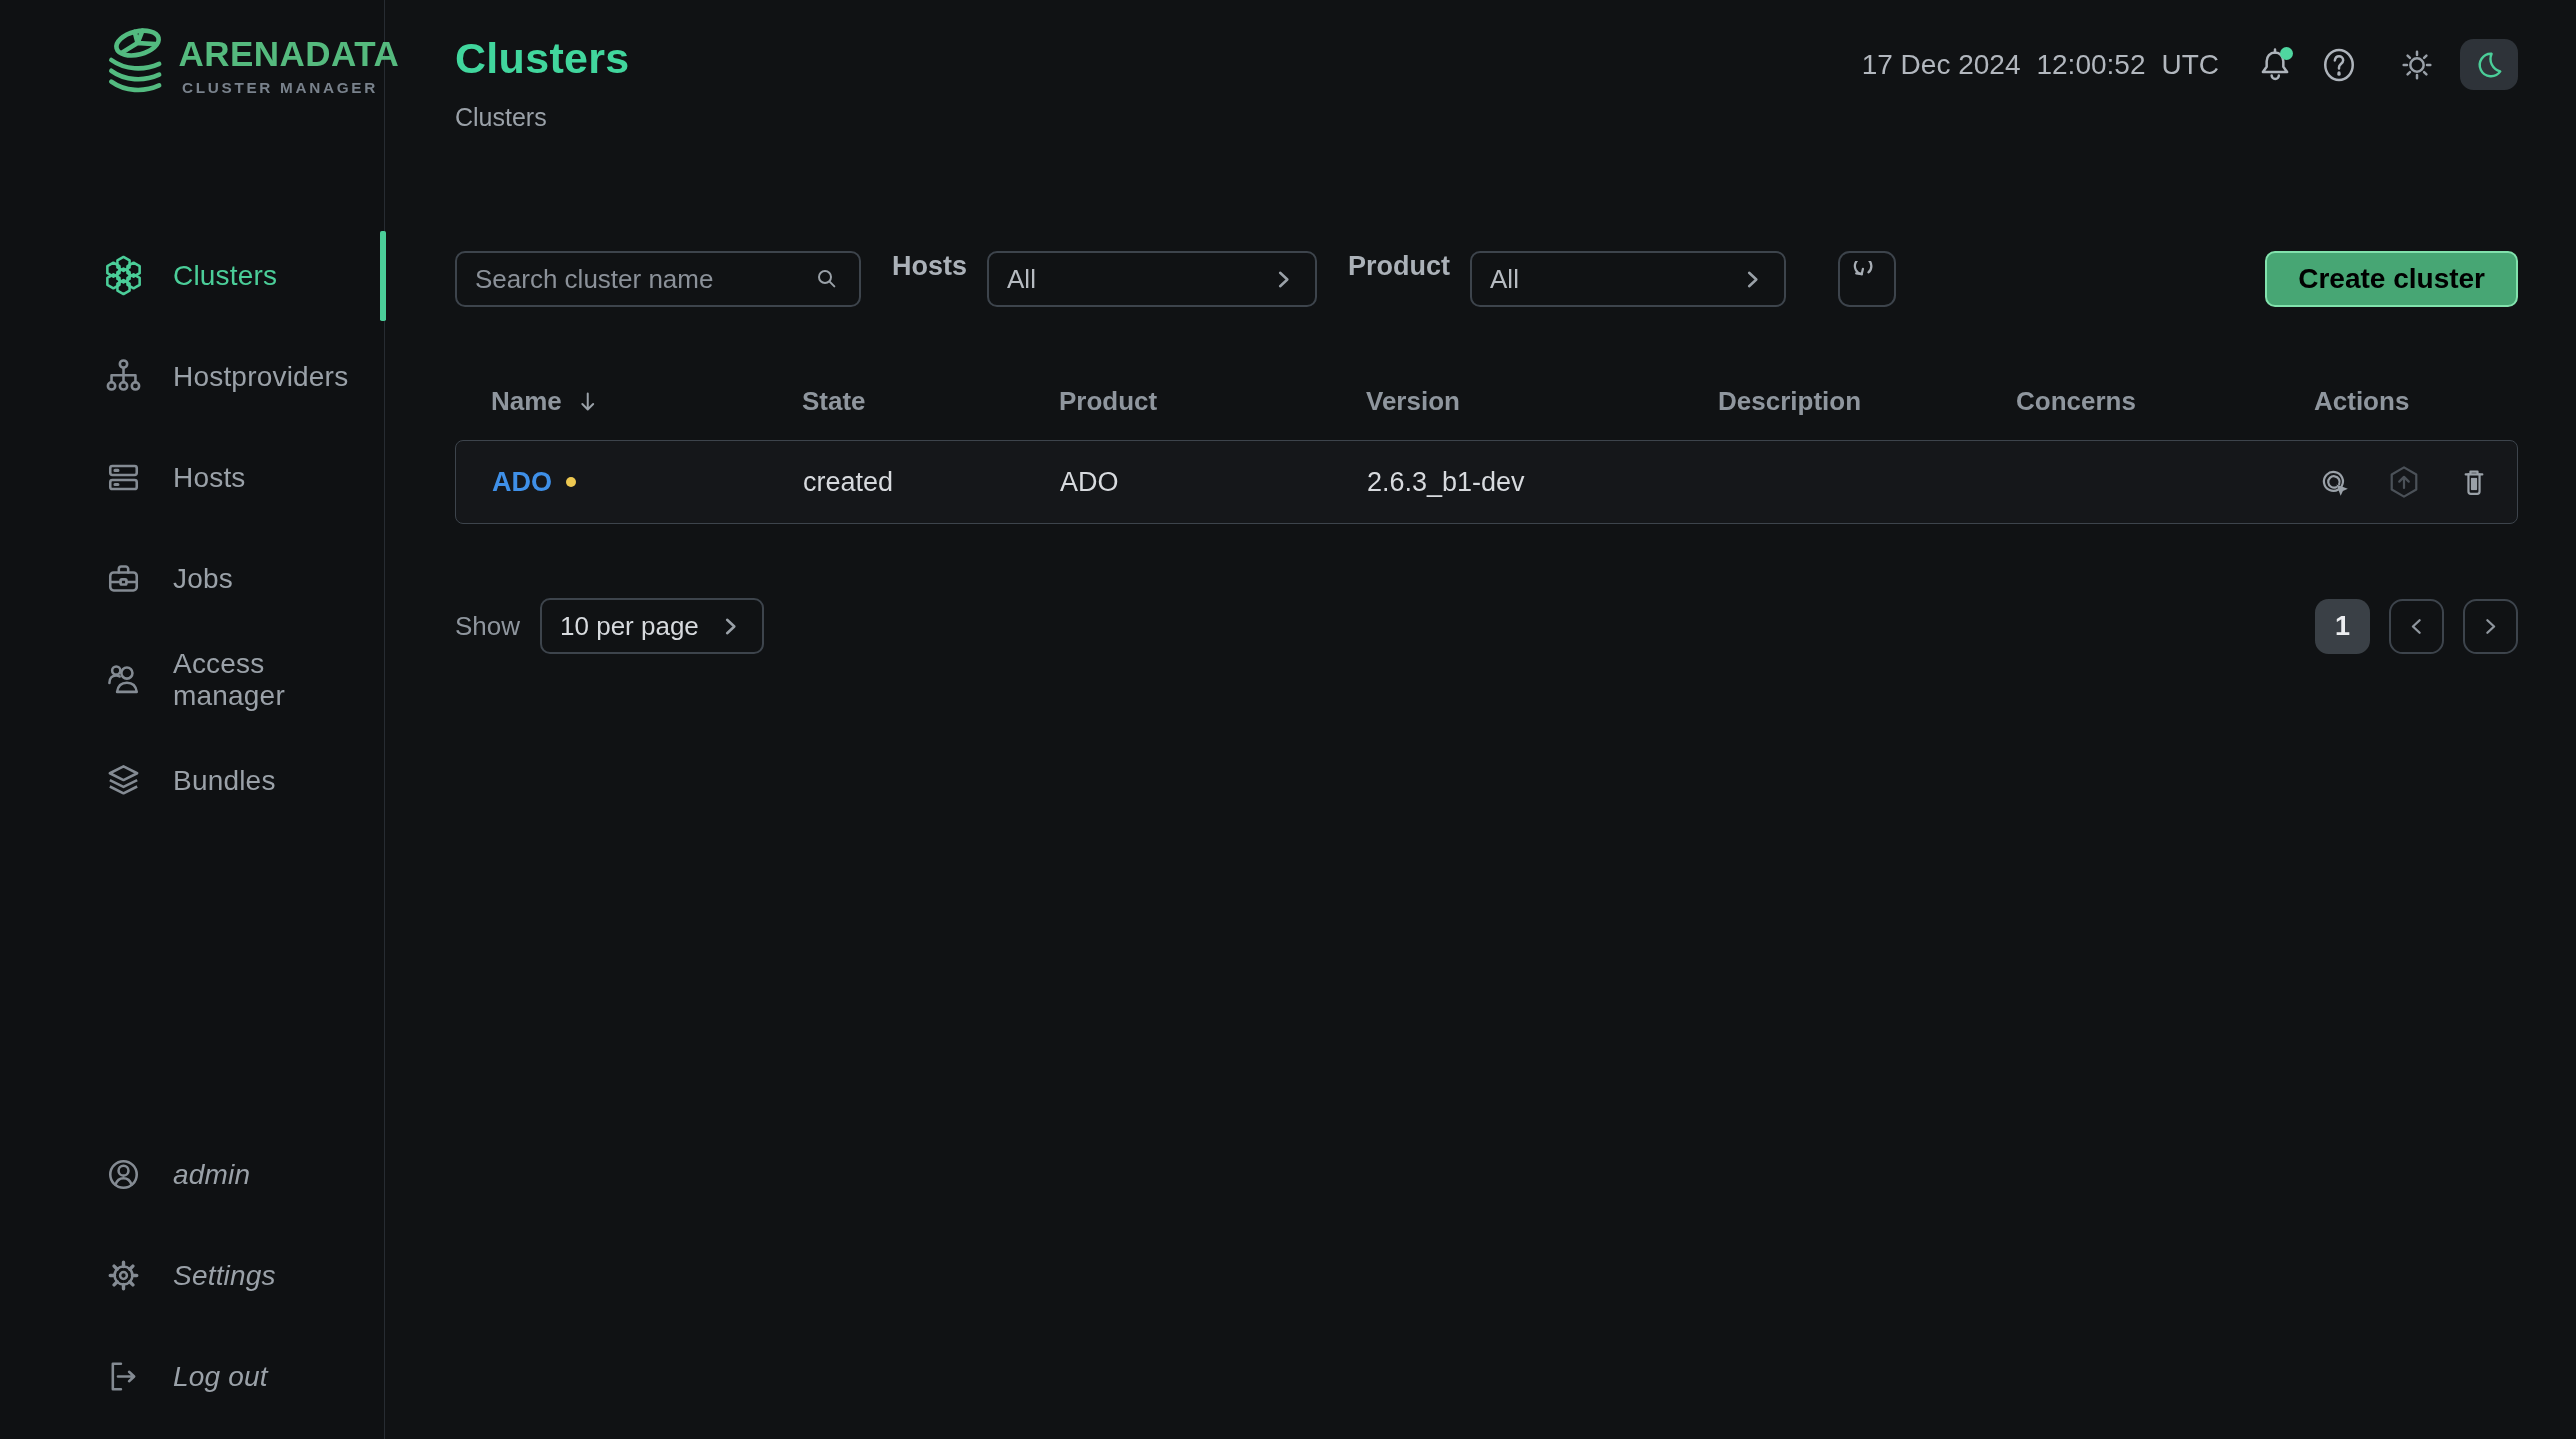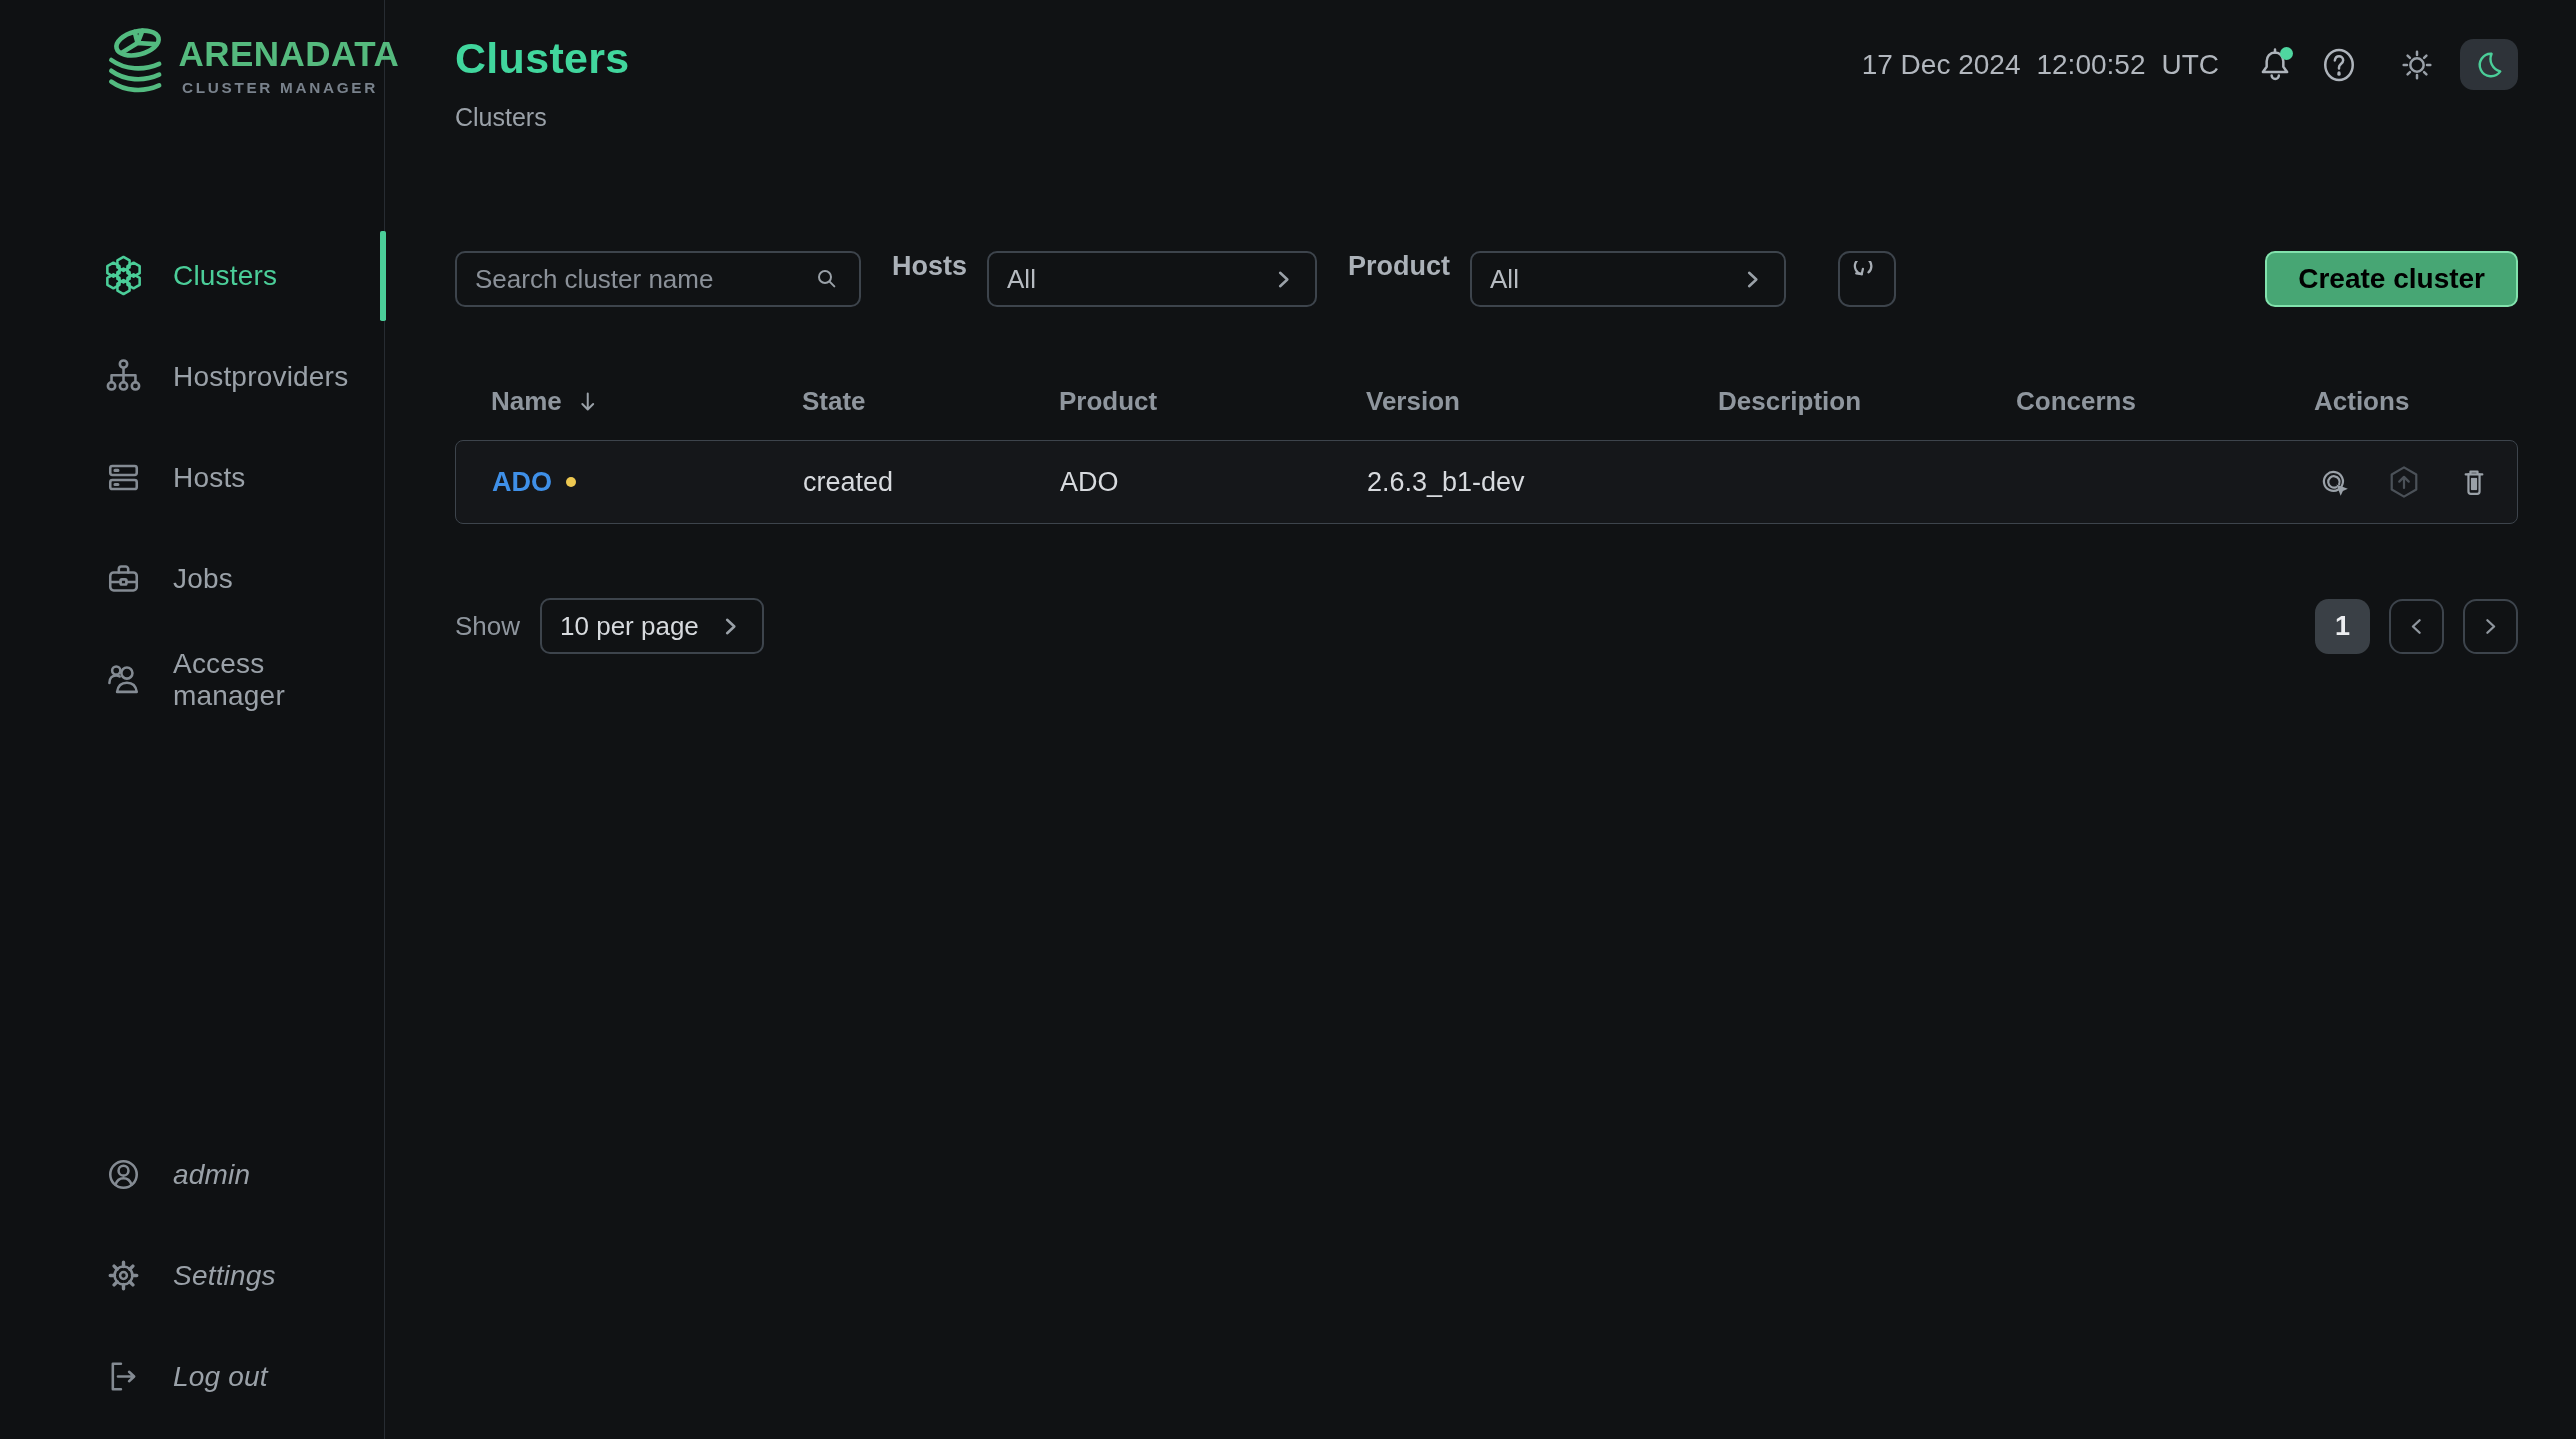--- a/index.html
+++ b/index.html
@@ -174,20 +174,30 @@
         <span class="nicon">
           <svg viewBox="0 0 48 48" fill="none" stroke="currentColor" stroke-width="3" stroke-linecap="round">
             <circle cx="15.5" cy="13.5" r="4.8"></circle>
             <path d="M7.5 28c0-5.5 3.3-8.7 7.8-8.7 1.6 0 3 .4 4.2 1.2"></path>
             <circle cx="28" cy="16.5" r="6.5"></circle>
             <path d="M16.5 38.5c.9-7 5.3-10.8 11.5-10.8s10.6 3.8 11.5 10.8z" stroke-linejoin="round"></path>
           </svg>
         </span>
         <span class="nlabel">Access manager</span>
       </div>
+      <div class="nav-item">
+        <span class="nicon">
+          <svg viewBox="0 0 48 48" fill="none" stroke="currentColor" stroke-width="3" stroke-linejoin="round">
+            <path d="M24 7.5 L40 15.5 L24 23.5 L8 15.5 Z"></path>
+            <path d="M8 23.5 L24 31.5 L40 23.5"></path>
+            <path d="M8 31 L24 39 L40 31"></path>
+          </svg>
+        </span>
+        <span class="nlabel">Bundles</span>
+      </div>
     </nav>
 
     <nav class="nav-bottom">
       <div class="nav-item">
         <span class="nicon">
           <svg viewBox="0 0 48 48" fill="none" stroke="currentColor" stroke-width="3" stroke-linecap="round">
             <circle cx="24" cy="24" r="15.5"></circle>
             <circle cx="24" cy="19.5" r="5.8"></circle>
             <path d="M14.5 36c1.8-5.6 5.2-7.7 9.5-7.7s7.7 2.1 9.5 7.7"></path>
           </svg>

